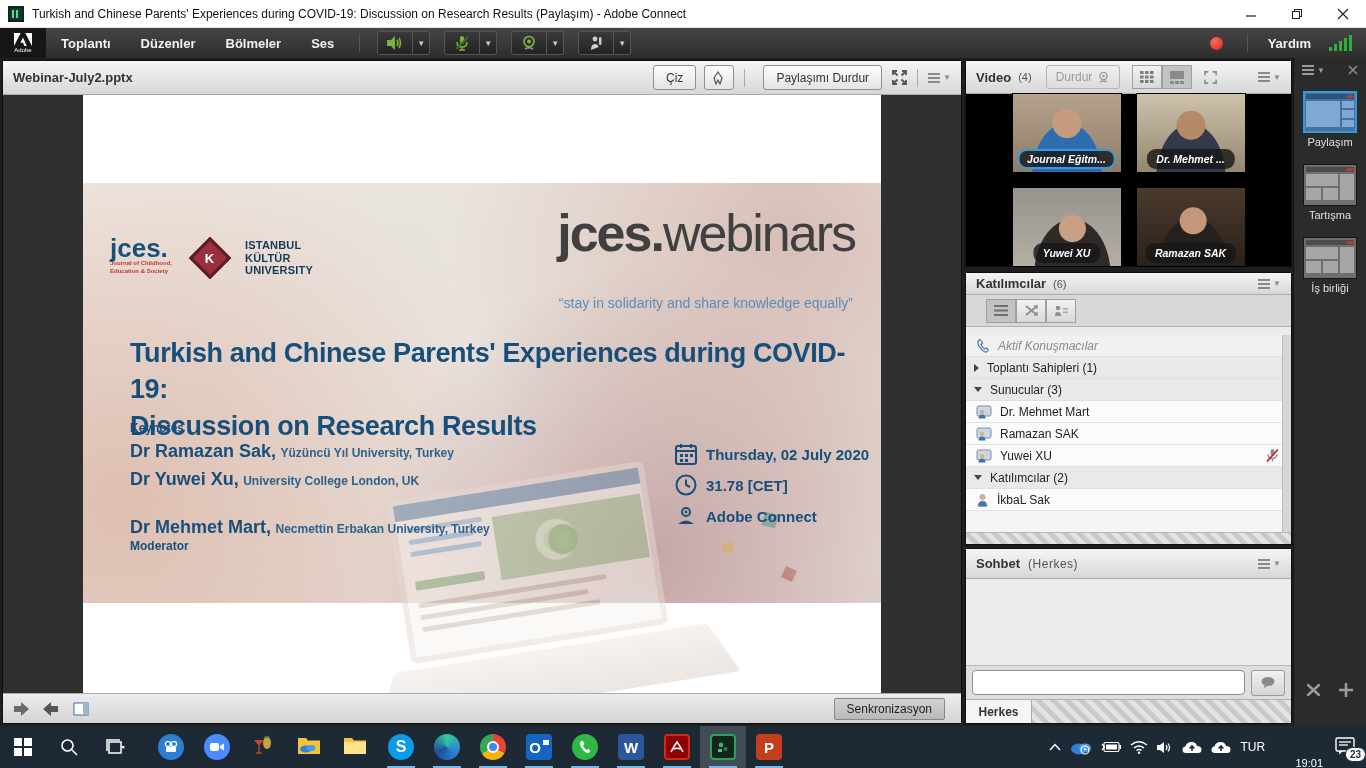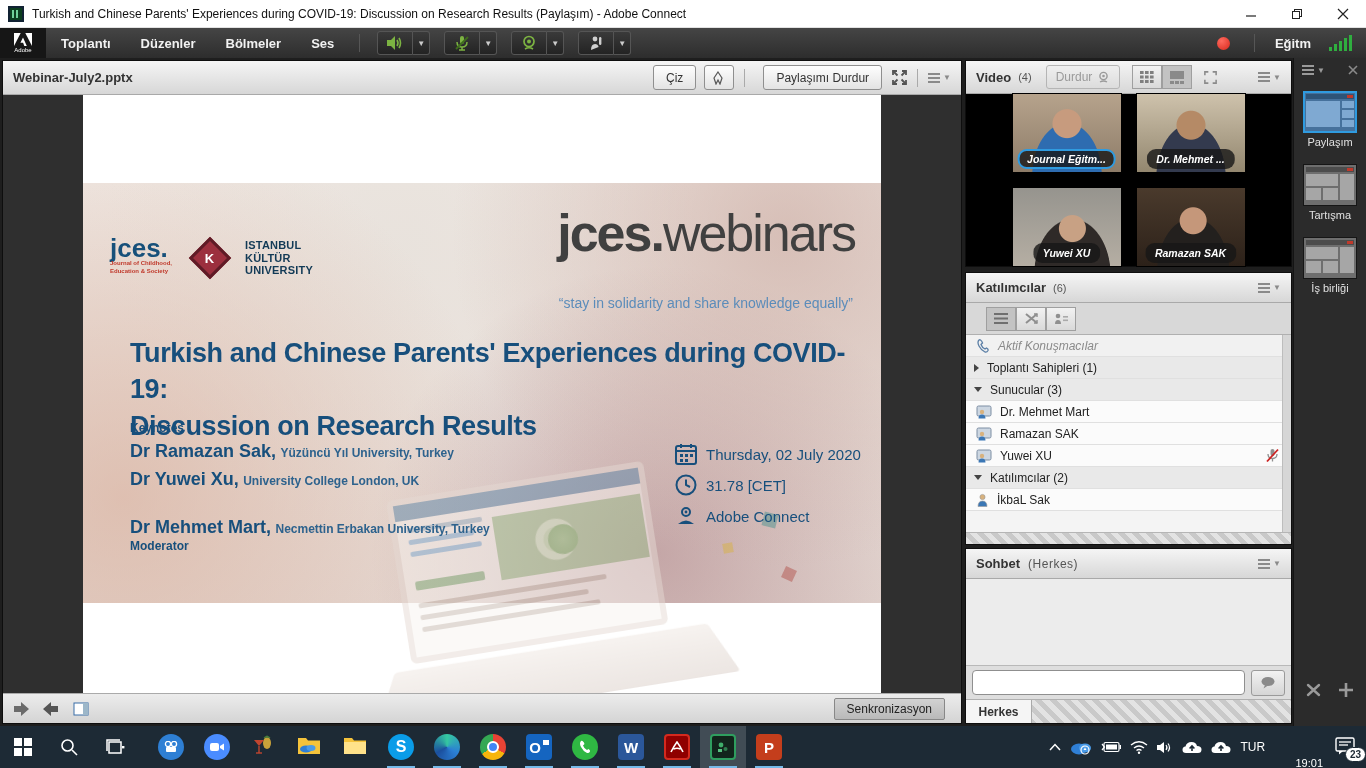--- a/index.html
+++ b/index.html
@@ -78,42 +78,42 @@
   .iku-name{font-size:11px;font-weight:800;color:#123a56;line-height:1.15;letter-spacing:.2px;}
   .brand{font-size:52px;color:#404040;letter-spacing:-2px;white-space:nowrap;}
   .brand .b1{font-weight:800;}
   .brand .b2{font-weight:400;}
   .tagline{font-size:14px;color:#5b8cba;}
   .stitle{font-size:27px;font-weight:800;color:#174f7c;letter-spacing:-.4px;line-height:1.35;}
   .klabel{font-size:12px;font-weight:800;color:#174f7c;}
   .kname{font-size:18px;font-weight:800;color:#174f7c;}
   .kaffil{font-size:12px;font-weight:600;color:#2d628d;}
   .meta-row{display:flex;align-items:center;gap:9px;margin-bottom:9px;}
-  .meta-txt{font-size:15px;font-weight:400;color:#174f7c;white-space:nowrap;}
+  .meta-txt{font-size:15px;font-weight:700;color:#174f7c;white-space:nowrap;}
   .meta-ic{width:22px;height:22px;flex:0 0 22px;}
 
   
   .sidebar{position:absolute;left:965px;top:0;width:327px;height:668px;}
   .video-pod{left:0;top:2px;width:327px;height:207px;}
   .video-pod .pod-h{height:33px;}
   .dis-btn{background:linear-gradient(#efefef,#dcdcdc);border:1px solid #b5b5b5;border-radius:3px;height:24px;padding:0 9px;font-size:12px;color:#9a9a9a;display:inline-flex;align-items:center;gap:5px;margin-left:14px;}
   .seg{display:flex;margin-left:12px;}
   .seg .sbtn{width:30px;height:24px;border:1px solid #9f9f9f;background:linear-gradient(#f2f2f2,#d9d9d9);display:flex;align-items:center;justify-content:center;}
   .seg .sbtn.pressed{background:#c3c3c3;}
   .video-body{position:absolute;top:33px;left:0;right:0;bottom:0;background:#000;display:grid;grid-template-columns:110px 110px;grid-template-rows:80px 80px;gap:14px;justify-content:center;align-content:center;font-style:italic;}
   .vtile{position:relative;border:1px solid #000;}
   .vpill{position:absolute;bottom:3px;left:50%;transform:translateX(-50%);background:rgba(22,22,22,.8);border-radius:9px;padding:2px 8px;color:#fff;font-size:10.5px;font-weight:700;white-space:nowrap;border:2px solid transparent;}
   .vpill.active{border-color:#2f9be0;}
   .t1{background:radial-gradient(circle at 50% 38%, #c79b7e 0 14px, transparent 15px),radial-gradient(ellipse at 50% 105%, #2e6cb0 0 45%, transparent 46%),linear-gradient(#b6a38c,#8d7c68);}
   .t2{background:radial-gradient(circle at 50% 40%, #b58a66 0 14px, transparent 15px),radial-gradient(ellipse at 50% 108%, #333a4e 0 45%, transparent 46%),linear-gradient(#cec2ac,#93876f);}
   .t3{background:radial-gradient(circle at 55% 52%, #c8a184 0 13px, transparent 14px),radial-gradient(ellipse at 55% 112%, #2f2a28 0 45%, transparent 46%),linear-gradient(#96948e,#b5aea3);}
   .t4{background:radial-gradient(circle at 52% 42%, #c5977a 0 13px, transparent 14px),radial-gradient(ellipse at 52% 108%, #23201e 0 45%, transparent 46%),linear-gradient(#4a3a2c,#2c2119);}
 
   .att-pod{left:0;top:214px;width:327px;height:273px;}
-  .att-pod .pod-h{height:30px;}
+  .att-pod .pod-h{height:22px;}
   .att-toolbar{height:32px;background:#d8d8d8;border-bottom:1px solid #b0b0b0;display:flex;align-items:center;padding-left:8px;}
   .att-list{position:absolute;top:62px;left:0;right:0;bottom:12px;background:#f4f4f4;overflow:hidden;}
   .arow{height:22px;display:flex;align-items:center;padding:0 8px;font-size:12px;color:#222;border-bottom:1px solid #e0e0e0;background:#fbfbfb;}
   .arow.group{background:#e9e9e9;font-weight:400;color:#222;}
   .tri{width:0;height:0;margin-right:8px;}
   .tri.right{border-left:5px solid #444;border-top:4px solid transparent;border-bottom:4px solid transparent;}
   .tri.down{border-top:5px solid #444;border-left:4px solid transparent;border-right:4px solid transparent;}
   .arow .aicon{margin:0 8px 0 2px;display:flex;}
   .arow.speaker{color:#8a8a8a;font-style:italic;background:#f1f1f1;}
   .att-hatch{position:absolute;bottom:0;left:0;right:0;height:12px;background:repeating-linear-gradient(45deg,#e3e3e3 0 5px,#c9c9c9 5px 10px);border-top:1px solid #b5b5b5;}
@@ -242,21 +242,21 @@
           <circle cx="7" cy="4" r="2.4" fill="#cfcfcf"></circle>
           <path d="M3 15 Q3 9 7 9 Q10 9 10.6 12" fill="#cfcfcf"></path>
           <rect x="11" y="2" width="2.4" height="8" rx="1.2" fill="#cfcfcf"></rect>
         </svg>
     </div>
     <div class="dev-caret">▼</div>
   </div>
   <div style="flex:1"></div>
   <div class="rec-dot"></div>
   <div class="vsep"></div>
-  <span class="help-lbl">Eğitm</span>
+  <span class="help-lbl">Yardım</span>
   <div class="sig">
     <i style="height:4px"></i>
       <i style="height:7px"></i>
       <i style="height:10px"></i>
       <i style="height:13px"></i>
       <i style="height:16px"></i>
   </div>
 </div>
 
 <div class="main">

